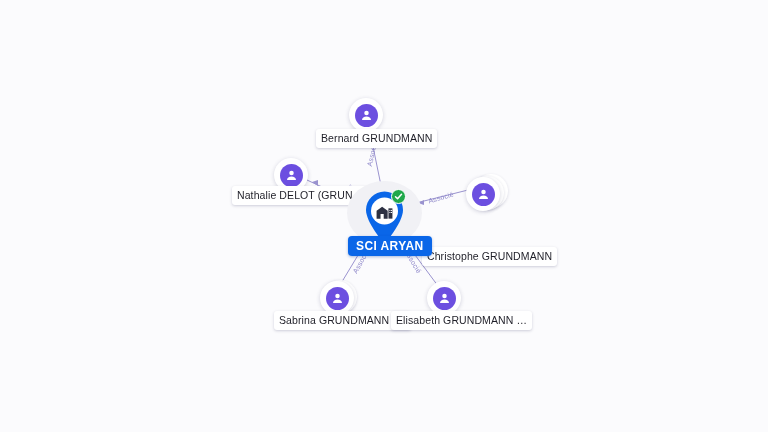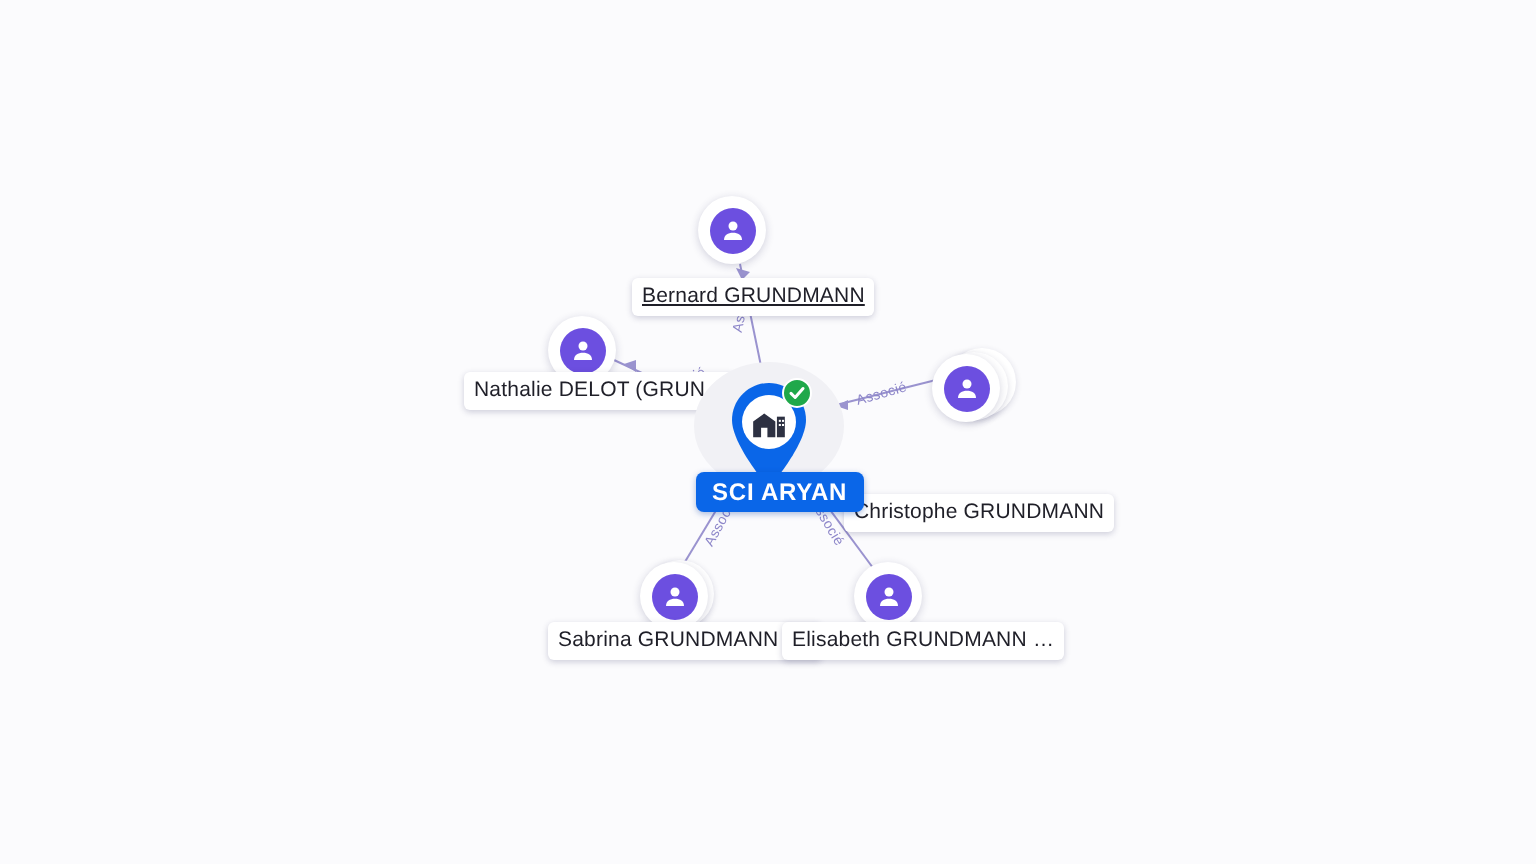--- a/index.html
+++ b/index.html
@@ -126,21 +126,21 @@
 
   <div class="node" style="left:349px;top:98px;">
     <div class="node-circle">
       <div class="avatar">
         <svg width="15" height="15" viewBox="0 0 24 24" fill="#ffffff">
           <circle cx="12" cy="8" r="3.6"></circle>
           <path d="M4.8 19.2c0-3.8 3.2-5.8 7.2-5.8s7.2 2 7.2 5.8z"></path>
         </svg>
       </div>
     </div>
-    <div class="node-label" style="left:-33px;top:41px;text-decoration:underline;">Bernard GRUNDMANN</div>
+    <div class="node-label" style="left:-33px;top:31px;">Bernard GRUNDMANN</div>
   </div>
 
   <div class="node" style="left:274px;top:158px;">
     <div class="node-circle">
       <div class="avatar">
         <svg width="15" height="15" viewBox="0 0 24 24" fill="#ffffff">
           <circle cx="12" cy="8" r="3.6"></circle>
           <path d="M4.8 19.2c0-3.8 3.2-5.8 7.2-5.8s7.2 2 7.2 5.8z"></path>
         </svg>
       </div>

